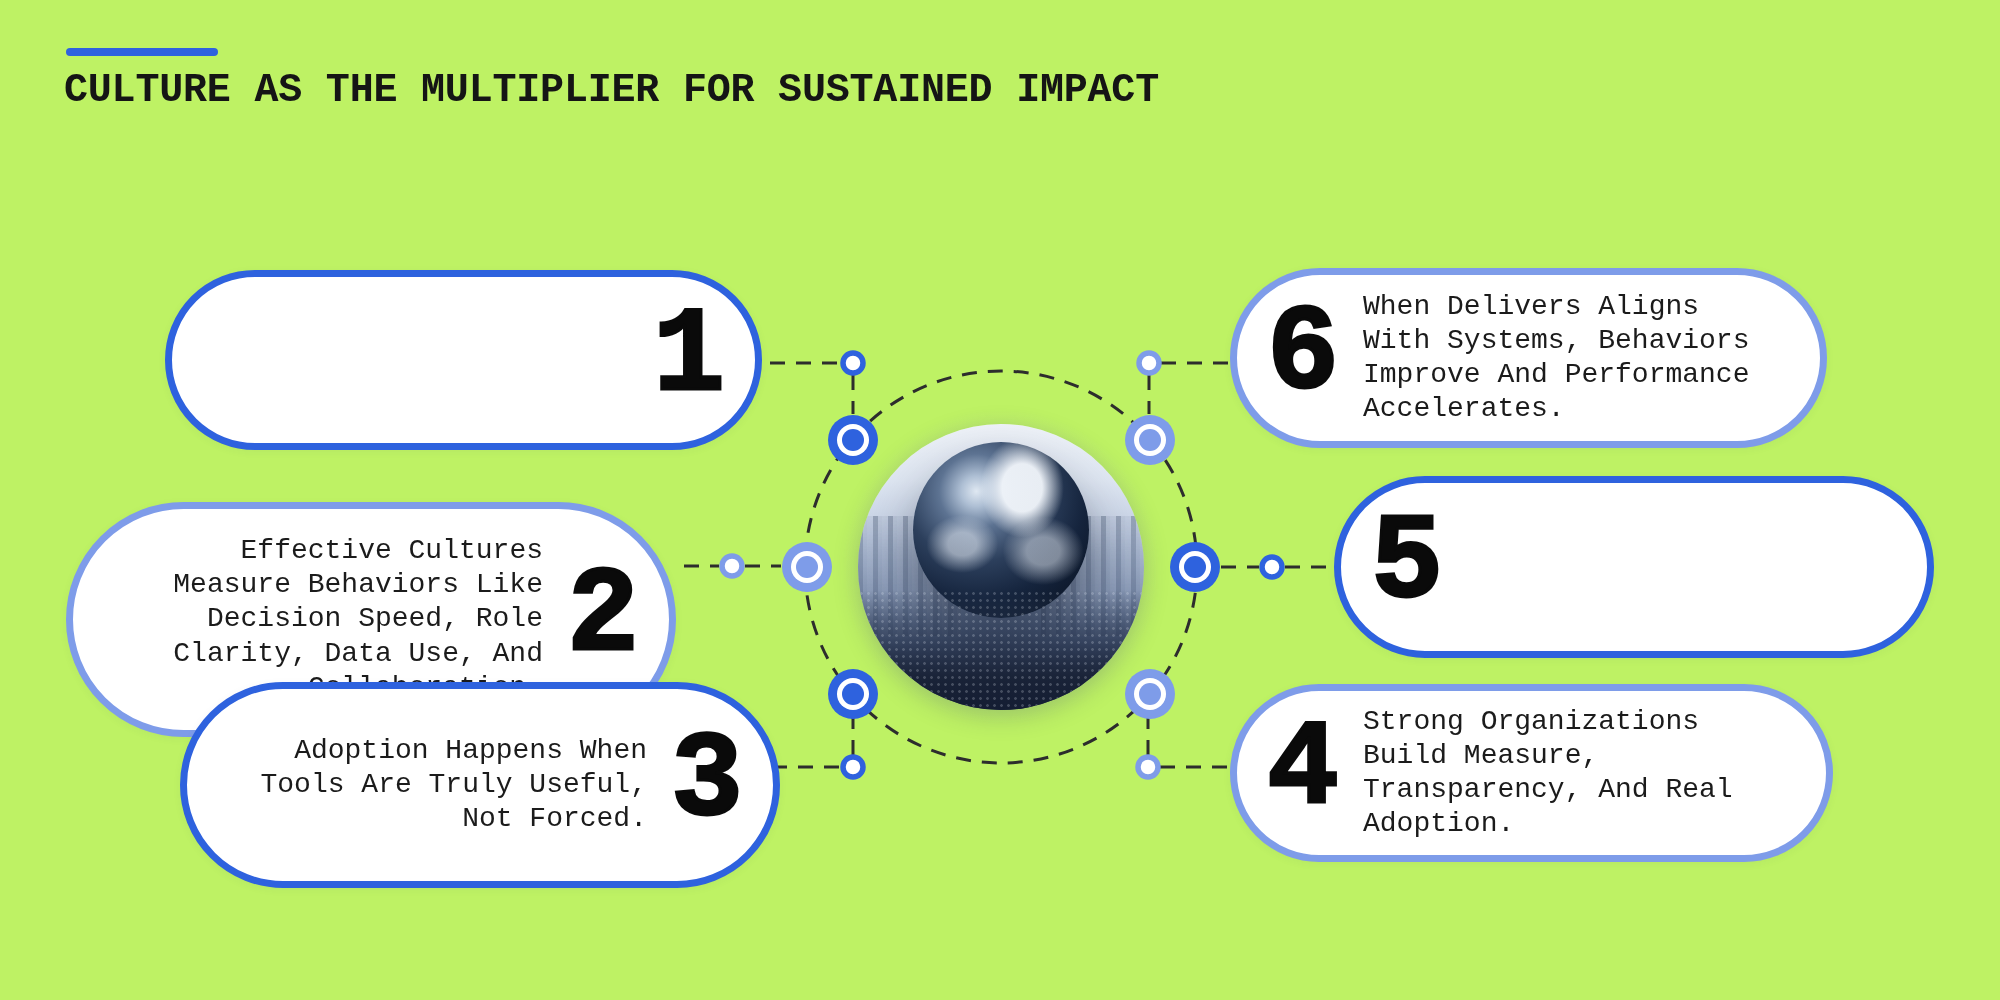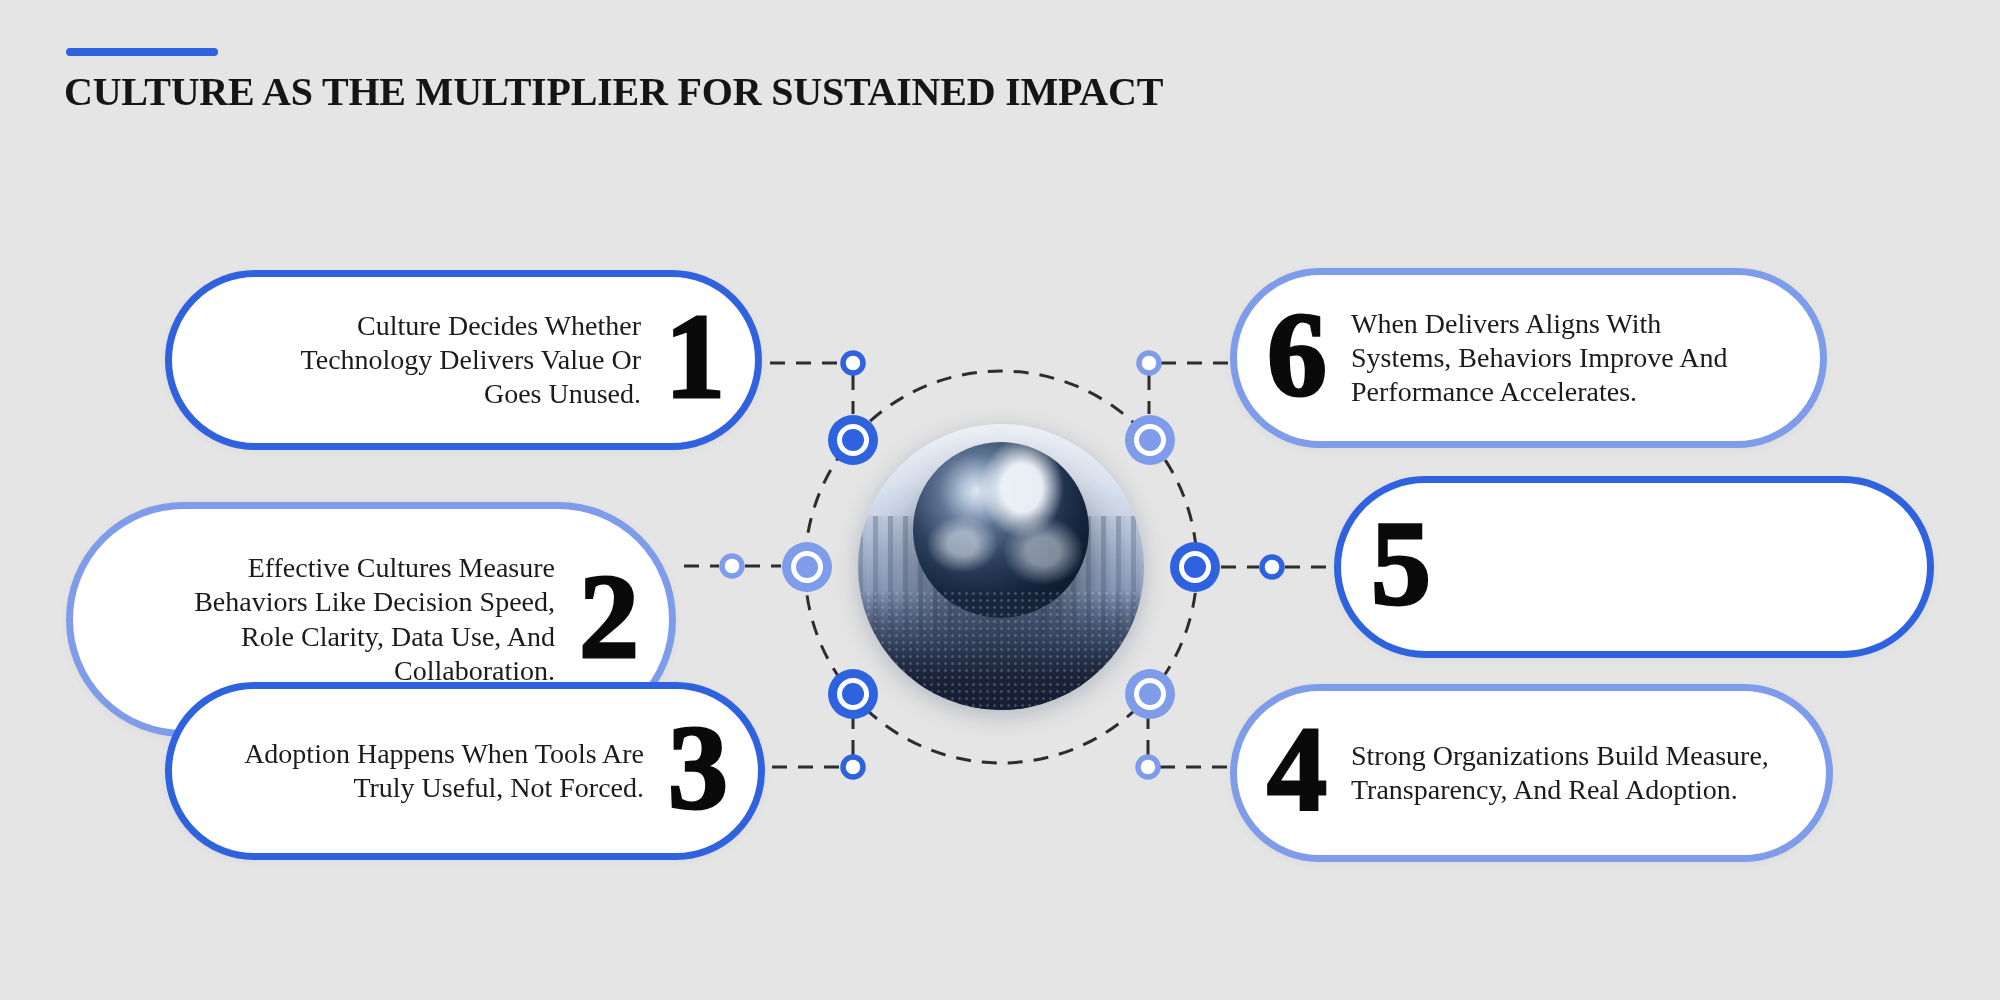--- a/index.html
+++ b/index.html
@@ -6,43 +6,43 @@
     --c-dark:#2e62de;
     --c-light:#7e9ce9;
     --c-lightcore:#7e9ce9;
     --c-dash:#2d2d2d;
     --c-text:#1b1b1b;
     --c-title:#151515;
     --c-number:#0a0a0a;
   }
   html,body{margin:0;padding:0;background:#fff;}
   .canvas{
-    position:relative;width:2000px;height:1000px;background:#e5e5e5;overflow:hidden;
-    font-family:Liberation Serif, serif;
+    position:relative;width:2000px;height:1000px;background:#bef264;overflow:hidden;
+    font-family:Liberation Mono, monospace;
   }
   .accent-line{position:absolute;left:66px;top:48px;width:152px;height:8px;border-radius:4px;background:var(--c-dark);}
   .title{
     position:absolute;left:64px;top:68px;font-size:40px;font-weight:bold;
     color:var(--c-title);letter-spacing:-0.2px;white-space:nowrap;
   }
   .pill{
     position:absolute;background:#fff;border:7px solid var(--c-dark);border-radius:999px;
     display:flex;align-items:center;box-sizing:border-box;box-shadow:0 2px 8px rgba(30,50,90,0.05);
   }
   .pill.light{border-color:var(--c-light);}
   .pill.left{justify-content:flex-end;text-align:right;padding:0 30px 0 36px;gap:24px;}
   .pill.right{justify-content:flex-start;text-align:left;padding:0 36px 0 30px;gap:24px;}
   .pill-text{font-size:28px;line-height:1.22;color:var(--c-text);}
   .pill-num{
     font-size:120px;font-weight:bold;line-height:1;color:var(--c-number);
     -webkit-text-stroke:3px currentColor;transform:translateY(-3px);
   }
   #pill-1{left:165px;top:270px;width:597px;height:180px;}
   #pill-2{left:66px;top:473px;width:610px;height:235px;margin-top:29px;}
-  #pill-3{left:165px;top:682px;width:600px;height:178px;}
+  #pill-3{left:180px;top:682px;width:600px;height:206px;}
   #pill-6{left:1230px;top:268px;width:597px;height:180px;}
   #pill-5{left:1334px;top:476px;width:600px;height:182px;}
   #pill-4{left:1230px;top:684px;width:603px;height:178px;}
   #pill-1 .pill-text{max-width:388px;}
   #pill-2 .pill-text{max-width:412px;}
   #pill-3 .pill-text{max-width:400px;}
   #pill-6 .pill-text{max-width:388px;}
   #pill-5 .pill-text{max-width:414px;}
   #pill-4 .pill-text{max-width:424px;}
 
@@ -155,21 +155,20 @@
       <circle class="donut-core dark" cx="1195" cy="567" r="11"></circle>
     </g>
     <g>
       <circle class="donut-outer light" cx="1150" cy="694" r="25"></circle>
       <circle class="donut-ring" cx="1150" cy="694" r="16"></circle>
       <circle class="donut-core light" cx="1150" cy="694" r="11"></circle>
     </g>
   </svg>
 
   <div class="pill dark left" id="pill-1">
-    <div class="pill-text">Culture Decides Whether Technology Delivers Value Or Goes Unused.</div>
     <div class="pill-num">1</div>
   </div>
   <div class="pill light left" id="pill-2">
     <div class="pill-text">Effective Cultures Measure Behaviors Like Decision Speed, Role Clarity, Data Use, And Collaboration.</div>
     <div class="pill-num">2</div>
   </div>
   <div class="pill dark left" id="pill-3">
     <div class="pill-text">Adoption Happens When Tools Are Truly Useful, Not Forced.</div>
     <div class="pill-num">3</div>
   </div>

